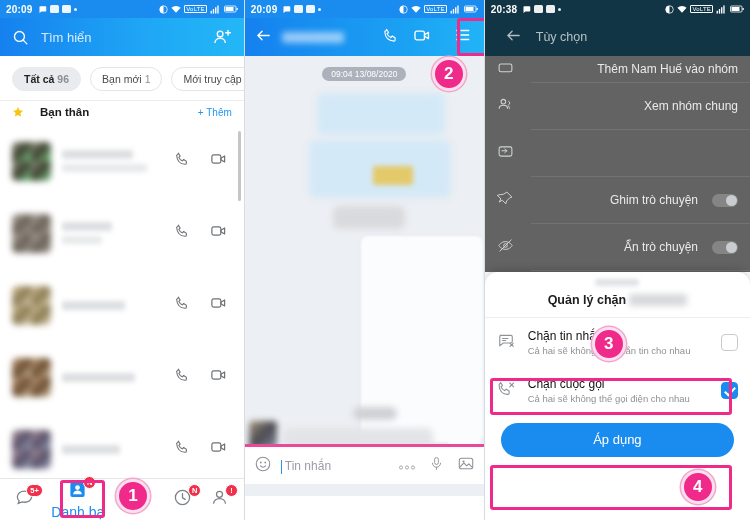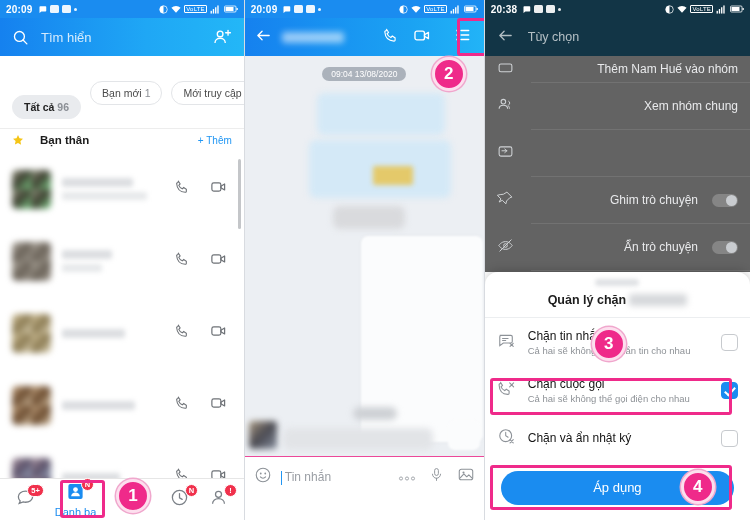--- a/index.html
+++ b/index.html
@@ -38,21 +38,21 @@
   }
   .search-ph { font-size: 13px; color: rgba(255,255,255,.82); }
   .appbar1 .spacer { flex: 1; }
 
   .chips { display: flex; gap: 9px; padding: 11px 10px 9px 12px; align-items: center; }
   .chip {
     font-size: 10.5px; padding: 5px 11px; border-radius: 13px;
     border: 1px solid #e3e5e8; color: #4a4a4a; white-space: nowrap;
   }
   .chip .num { color: #8b8f95; margin-left: 3px; }
-  .chip.active { background: #e9ebee; border-color: #e9ebee; font-weight: bold; color: #222; margin-top: 28px; }
+  .chip.active { background: #e9ebee; border-color: #e9ebee; font-weight: bold; color: #222; }
 
   .sec-head {
     display: flex; align-items: center; gap: 16px;
     padding: 5px 12px 7px 12px; border-top: 1px solid #ededed;
   }
   .sec-title { font-size: 11.5px; font-weight: bold; color: #1c1c1c; }
   .sec-add { margin-left: auto; font-size: 10px; color: #2196f3; }
 
   .clist { position: relative; height: 360px; overflow: hidden; }
   .crow {
@@ -75,21 +75,21 @@
     position: absolute; right: 3px; top: 6px; width: 3px; height: 70px;
     border-radius: 2px; background: #c4c6c9;
   }
 
   .bottomnav {
     position: absolute; bottom: 0; left: 0; right: 0; height: 42px;
     border-top: 1px solid #e6e6e6; background: #fff;
     display: flex; align-items: center; justify-content: space-around; padding: 0 6px;
   }
   .nav-item { position: relative; display: flex; flex-direction: column; align-items: center; gap: 1px; }
-  .nav-label { font-size: 11px; color: #1a8cf0; }
+  .nav-label { font-size: 14px; color: #1a8cf0; }
   .badge {
     position: absolute; top: -4px; right: -9px; min-width: 13px; height: 13px;
     border-radius: 7px; background: #f0314c; color: #fff; font-size: 7.5px;
     display: flex; align-items: center; justify-content: center; padding: 0 3px;
     border: 1.2px solid #fff; font-weight: bold;
   }
 
   
   .appbar2 {
     height: 38px; display: flex; align-items: center; padding: 0 8px 0 10px; gap: 10px;
@@ -101,32 +101,32 @@
   .timepill {
     margin: 11px auto 8px auto; width: fit-content; font-size: 8.5px;
     color: #fff; background: rgba(150,158,168,.75); border-radius: 9px; padding: 2px 9px;
     filter: blur(.7px);
   }
   .bubble { border-radius: 7px; filter: blur(3px); }
   .b-in  { background: #d4e9f7; }
   .b-grey{ background: #d9dadd; }
   .b-white { background: #fbfcfd; filter: blur(1px); }
   .composer {
-    position: absolute; bottom: 0; left: 0; right: 0; height: 40px; background: #fff;
-    border-top: 1px solid #ec4899; display: flex; align-items: center; gap: 9px; padding: 0 9px;
+    position: absolute; bottom: 12px; left: 0; right: 0; height: 40px; background: #fff;
+    border-top: 3px solid #ec4899; display: flex; align-items: center; gap: 9px; padding: 0 9px;
   }
   .msg-ph { font-size: 12px; color: #9a9ea4; flex: 1; position: relative; padding-left: 4px; }
   .caret {
     position: absolute; left: 0; top: 1px; width: 1.5px; height: 14px; background: #2196f3;
   }
   .comp-ico { display: flex; gap: 13px; align-items: center; }
 
   
   .appbar3 {
-    height: 38px; display: flex; align-items: center; gap: 14px; padding: 0 12px;
+    height: 38px; display: flex; align-items: center; gap: 14px; padding: 0 20px;
     background: #123546; color: rgba(255,255,255,.68); font-size: 12.5px;
   }
   .optlist { position: relative; padding-top: 0; }
   .optrow {
     display: flex; align-items: center; gap: 14px; padding: 0 12px;
     height: 46px; color: #e9eaec; font-size: 12px;
   }
   .optrow .txt { flex: 1; text-align: right; }
   .optrow .sub { font-size: 9.5px; color: #bdbdbd; margin-top: 2px; }
   .optdiv { height: 1px; background: rgba(255,255,255,.10); margin-left: 46px; }
@@ -660,33 +660,20 @@
               <path d="M16 5l5 5M21 5l-5 5" stroke="#8d9298" stroke-width="1.4" stroke-linecap="round"></path>
             </svg>
         </span>
         <span class="br-txt">
           <div class="br-title">Chặn cuộc gọi</div>
           <div class="br-sub">Cả hai sẽ không thể gọi điện cho nhau</div>
         </span>
         <span class="cb checked"></span>
       </div>
 
-      <div class="blockrow">
-        <span>
-          <svg width="19" height="19" viewBox="0 0 24 24">
-              <circle cx="11" cy="11" r="7.5" fill="none" stroke="#8d9298" stroke-width="1.4"></circle>
-              <path d="M11 6.5V11l3 2" fill="none" stroke="#8d9298" stroke-width="1.3" stroke-linecap="round"></path>
-              <path d="M16.5 16l4 4M20.5 16l-4 4" stroke="#8d9298" stroke-width="1.4" stroke-linecap="round"></path>
-            </svg>
-        </span>
-        <span class="br-txt">
-          <div class="br-title">Chặn và ẩn nhật ký</div>
-        </span>
-        <span class="cb"></span>
-      </div>
 
       <div class="applybar">
         <div class="applybtn">Áp dụng</div>
       </div>
     </div>
 
     <div class="hl" style="left:5px; top:378px; width:242px; height:37px;"></div>
     <div class="hl" style="left:5px; top:465px; width:242px; height:45px;"></div>
     <div class="step" style="left:107px; top:327px;">
       <span>3</span>

